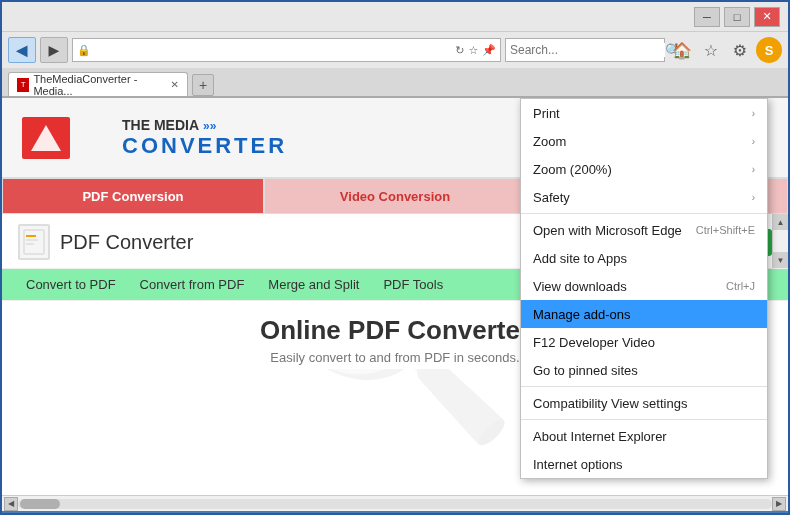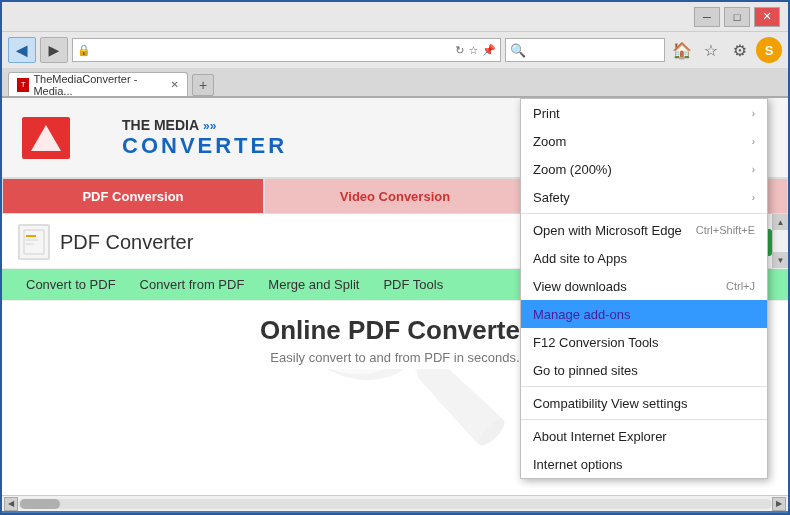--- a/index.html
+++ b/index.html
@@ -406,21 +406,21 @@
       display: flex;
       align-items: center;
       padding: 0 12px;
       cursor: pointer;
       color: #222;
       gap: 8px;
       justify-content: space-between;
     }
     .menu-item.highlighted {
       background: #3399ff;
-      color: #4c1d95;
+      color: #000000;
     }
     .menu-item .shortcut {
       color: #888;
       font-size: 11px;
     }
     .menu-separator {
       height: 1px;
       background: #e0e0e0;
       margin: 2px 0;
     }
@@ -490,20 +490,21 @@
 
   <div class="address-bar-container">
     <span class="address-icon">🔒</span>
     <input class="address-input" type="text" value="" style="">
     <span class="address-icon">↻</span>
     <span class="address-icon">☆</span>
     <span class="address-icon">📌</span>
   </div>
 
   <div class="search-bar-container">
+    <input class="search-input" type="text" placeholder="Search..." style="">
     <button class="search-btn">🔍</button>
   </div>
 
   <div class="toolbar-right">
     <div class="toolbar-icon">🏠</div>
     <div class="toolbar-icon">☆</div>
     <div class="toolbar-icon">⚙</div>
     <div class="toolbar-icon user-icon">S</div>
   </div>
 </div>
@@ -610,21 +611,21 @@
       <span class="menu-item-left">Add site to Apps</span>
     </div>
     <div class="menu-item">
       <span class="menu-item-left">View downloads</span>
       <span class="shortcut">Ctrl+J</span>
     </div>
     <div class="menu-item highlighted">
       <span class="menu-item-left">Manage add-ons</span>
     </div>
     <div class="menu-item">
-      <span class="menu-item-left">F12 Conversion Tools</span>
+      <span class="menu-item-left">F12 Developer Video</span>
     </div>
     <div class="menu-item">
       <span class="menu-item-left">Go to pinned sites</span>
     </div>
     <div class="menu-separator"></div>
     <div class="menu-item">
       <span class="menu-item-left">Compatibility View settings</span>
     </div>
     <div class="menu-separator"></div>
     <div class="menu-item">

